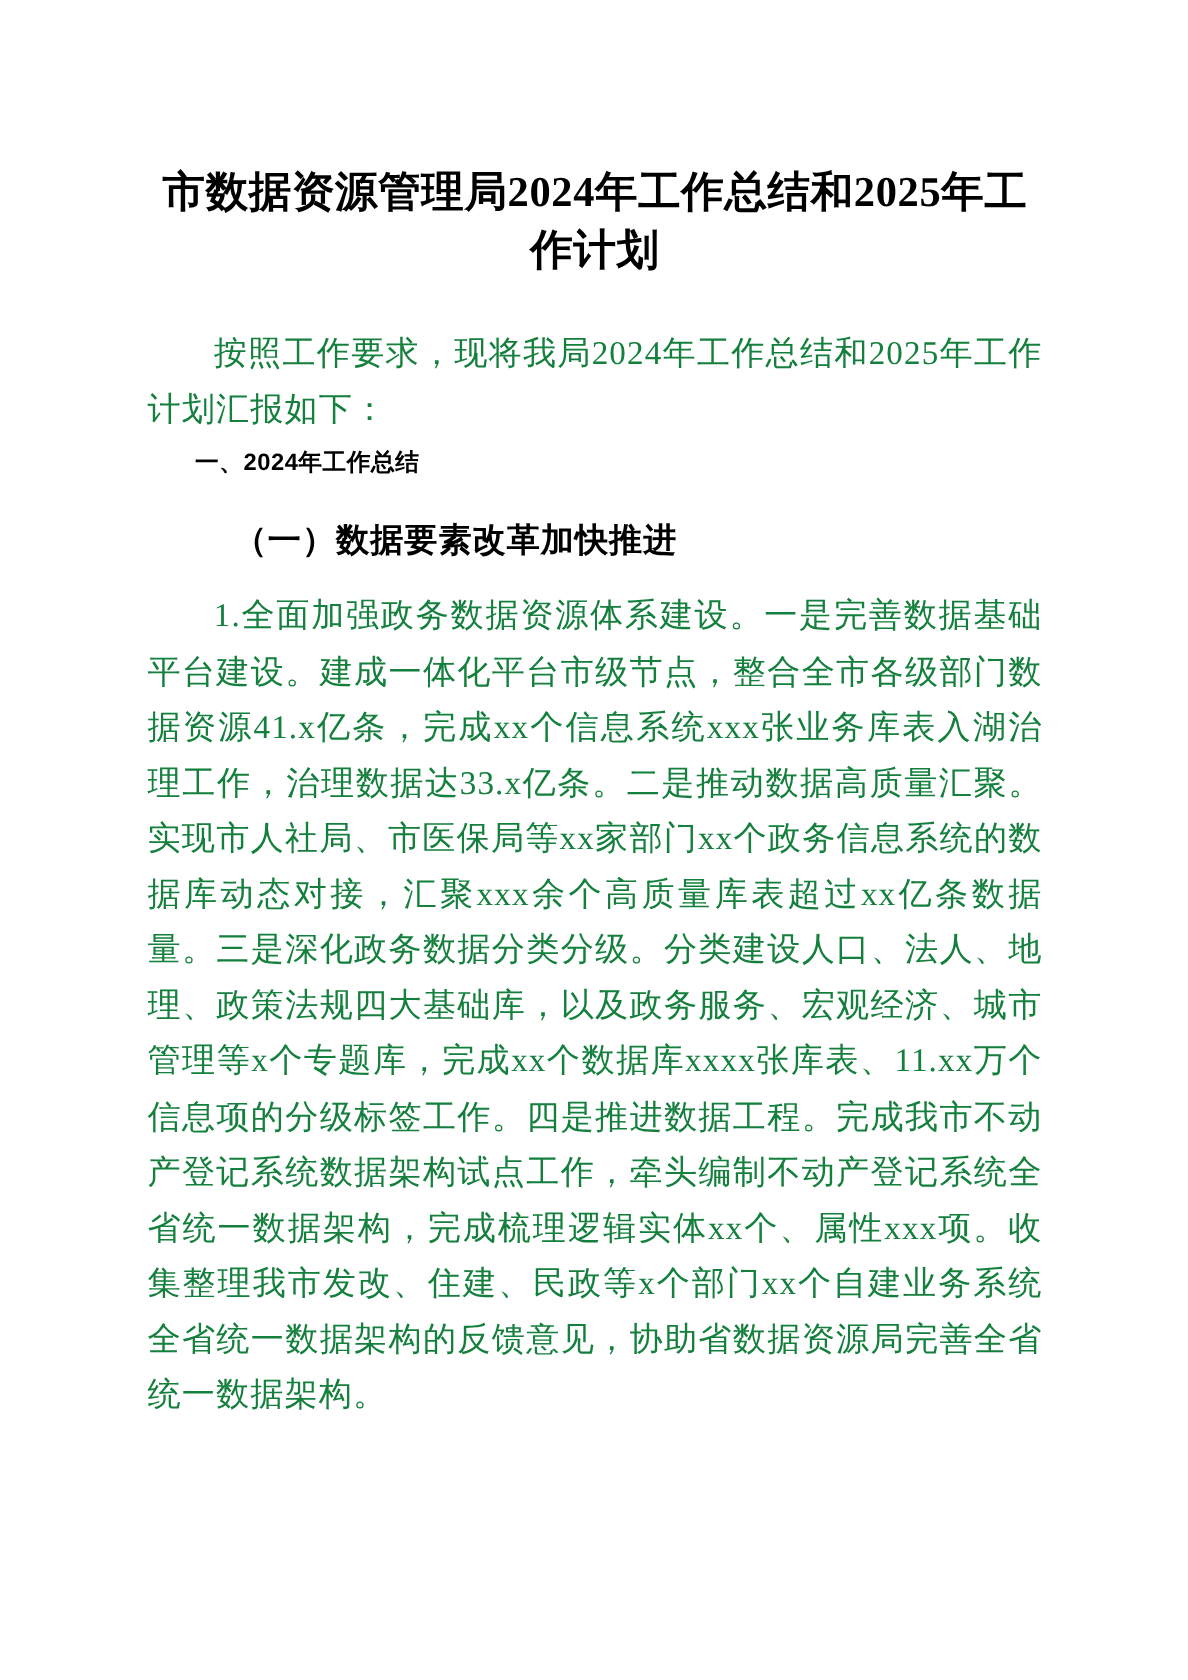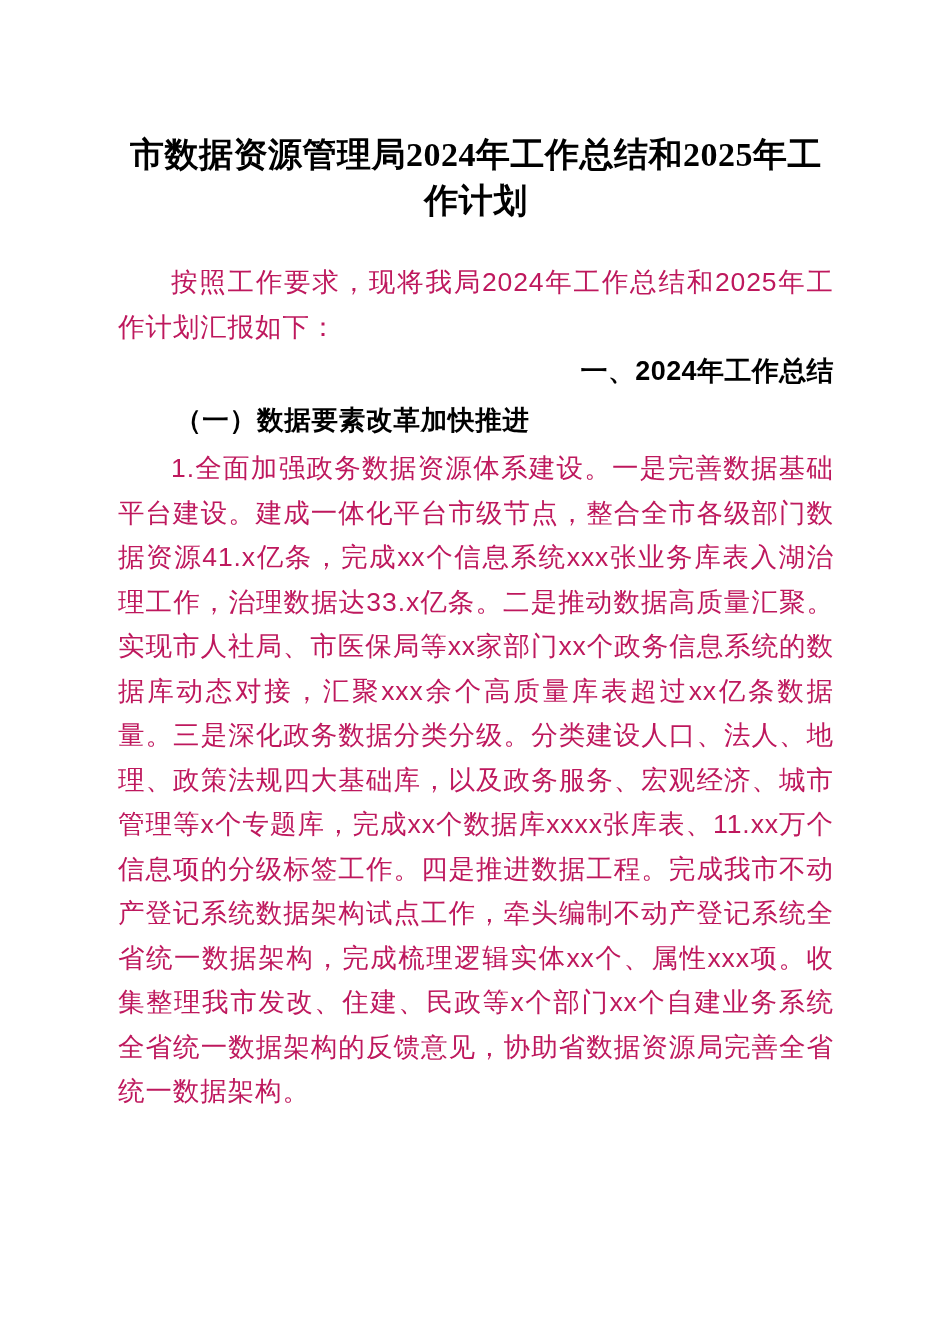--- a/index.html
+++ b/index.html
@@ -40,50 +40,49 @@
     font-weight: 700;
     font-size: 34px;
     line-height: 46px;
     letter-spacing: 0.5px;
     color: #000000;
   }
 
   
   .para {
     margin: 0;
-    font-family: Liberation Sans, sans-serif;
+    font-family: Liberation Serif, serif;
     font-size: 26.5px;
     line-height: 44.5px;
     text-align: justify;
     text-justify: inter-ideograph;
     text-indent: 2em;
     letter-spacing: 0.9px;
-    color: #be185d;
+    color: #15803d;
   }
 
   .para.first-para {
     margin-top: 36px;
   }
 
   
   .h-level1 {
     margin: 0;
     font-family: "Liberation Sans", "DejaVu Sans", sans-serif;
     font-weight: 700;
-    font-size: 27px;
+    font-size: 19px;
     line-height: 44.5px;
     text-indent: 2em;
     letter-spacing: 0.4px;
     color: #000000;
-    text-align: right;
   }
 
   
   .h-level2 {
-    margin: 4px;
+    margin: 16px;
     font-family: "Liberation Serif", "DejaVu Serif", serif;
     font-weight: 700;
     font-size: 26.5px;
     line-height: 44.5px;
     text-indent: 2em;
     letter-spacing: 0.8px;
     color: #000000;
   }
 </style>
 </head>

